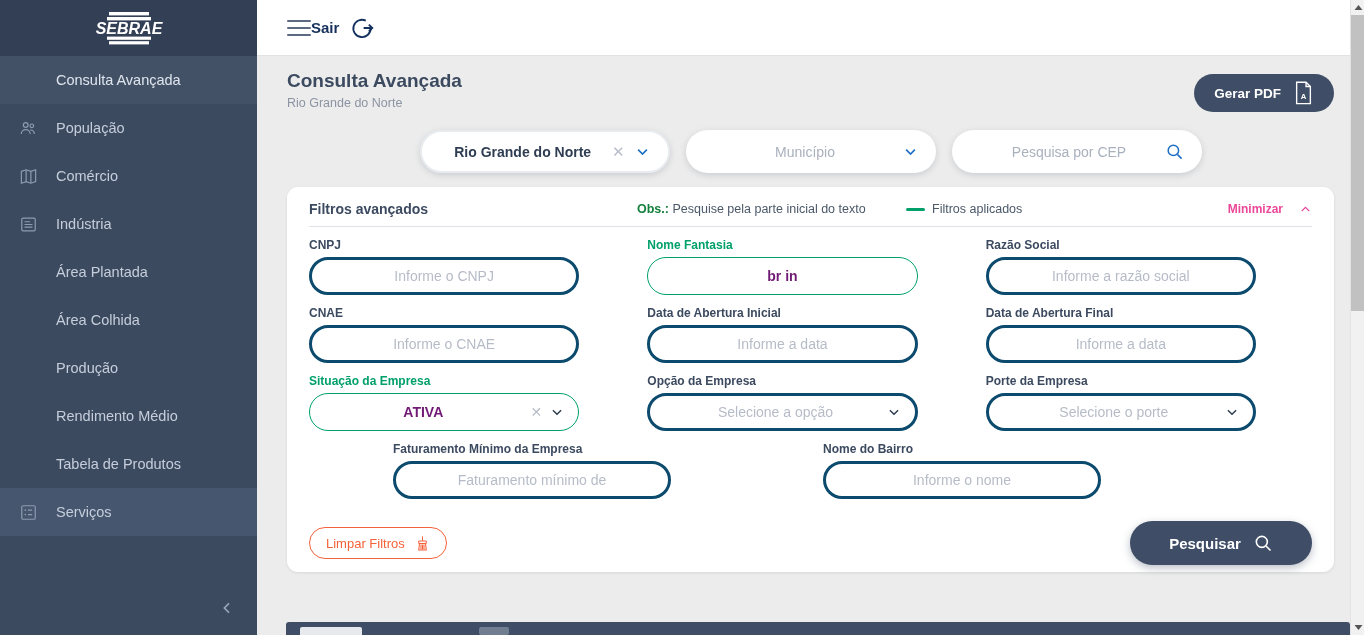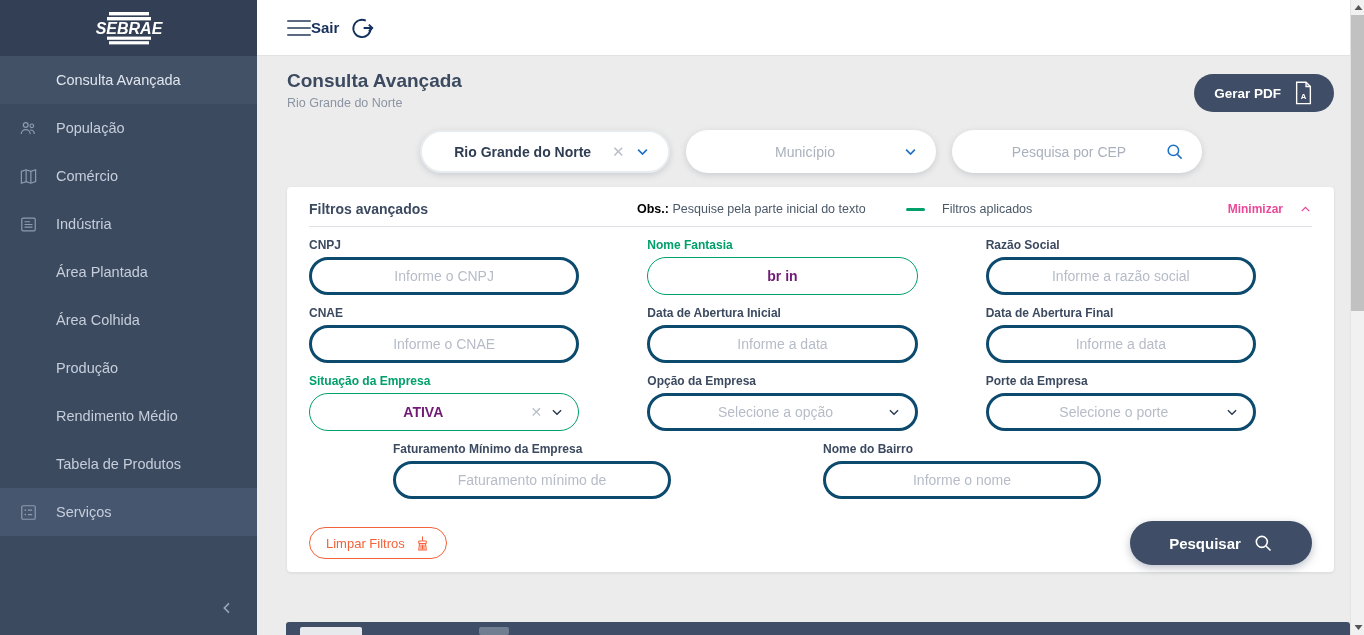--- a/index.html
+++ b/index.html
@@ -107,35 +107,35 @@
   .pill.w3 { width: 250px; }
   .pill .pv { flex: 1; text-align: center; font-size: 14px; font-weight: bold; color: #2f3d52; }
   .pill .ph { flex: 1; text-align: center; font-size: 14px; color: #a9b1bd; }
   .pill .x { color: #b8bec9; font-size: 15px; padding: 0 10px; }
   .pill .cv { color: #1b6fc4; }
   .pill .mag { color: #1b6fc4; }
 
   
   .card {
     background: #fff; margin: 0 30px;
-    border-radius: 4px;
+    border-radius: 11px;
     padding: 14px 22px 12px 22px;
     box-shadow: 0 1px 3px rgba(0,0,0,.09);
     height: 385px;
   }
   .card-head {
     display: flex; align-items: center;
     border-bottom: 1px solid #dfe2e7;
     padding-bottom: 9px;
     position: relative;
   }
   .card-head .title { font-size: 14px; font-weight: bold; color: #3c4a60; }
   .card-head .obs { position: absolute; left: 328px; font-size: 12.5px; color: #4b5868; }
-  .card-head .obs b { color: #000000; }
-  .card-head .legend { position: absolute; left: 597px; display: flex; align-items: center; gap: 17px; font-size: 12.5px; color: #4b5868; }
+  .card-head .obs b { color: #15803d; }
+  .card-head .legend { position: absolute; left: 597px; display: flex; align-items: center; gap: 7px; font-size: 12.5px; color: #4b5868; }
   .card-head .legend .bar { width: 19px; height: 3px; background: #00a06a; border-radius: 2px; }
   .card-head .mini { position: absolute; right: 0; display: flex; align-items: center; gap: 16px; font-size: 12px; color: #ec4899; font-weight: bold; cursor: pointer; }
 
   .frow { display: flex; gap: 12px; margin-top: 11px; }
   .fgrp { width: 334px; padding-right: 56px; }
   .fgrp.offset { margin-left: 84px; }
   .fgrp .flabel { font-size: 12px; color: #3c4a60; font-weight: bold; margin-bottom: 5px; }
   .fgrp.on .flabel { color: #00a06a; }
   .fctl {
     height: 38px; border: 3px solid #0c4a6e; border-radius: 20px;

